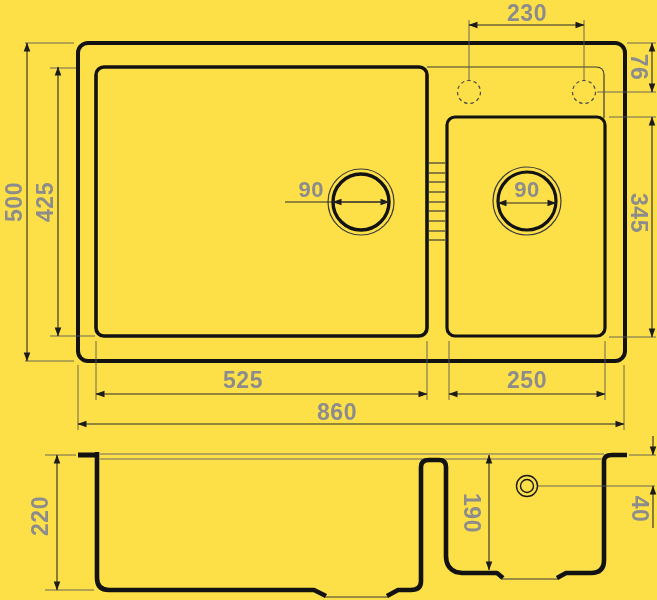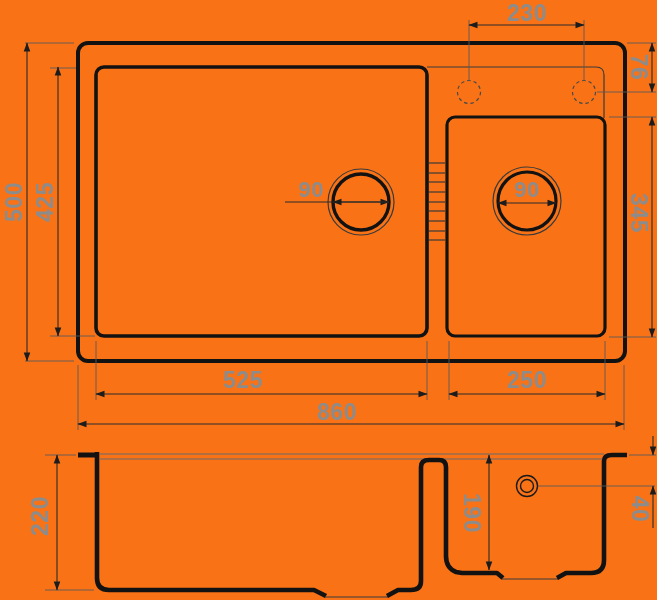--- a/index.html
+++ b/index.html
@@ -1,16 +1,16 @@
 <!DOCTYPE html>
 <html><head>
 <meta charset="utf-8">
 <style>
   html,body{margin:0;padding:0;background:#fff;}
-  .canvas{position:relative;width:657px;height:600px;background:#f97316;overflow:hidden;
+  .canvas{position:relative;width:657px;height:600px;background:#fde047;overflow:hidden;
           font-family:"Liberation Sans", sans-serif;}
   svg{position:absolute;left:0;top:0;}
   .dim-text{fill:#8c8c8c;font-weight:bold;font-size:23px;letter-spacing:0.5px;
             font-family:"Liberation Sans", sans-serif;}
   .dim-text-sm{fill:#8c8c8c;font-weight:bold;font-size:22px;letter-spacing:0.5px;
             font-family:"Liberation Sans", sans-serif;}
   .thick{stroke:#121212;fill:none;stroke-linejoin:round;}
   .dimline{stroke:#2b2b2b;stroke-width:1.1;fill:none;}
   .extline{stroke:#5a5a5a;stroke-width:0.9;fill:none;}
   .thin{stroke:#3a3a3a;stroke-width:1.2;fill:none;}

